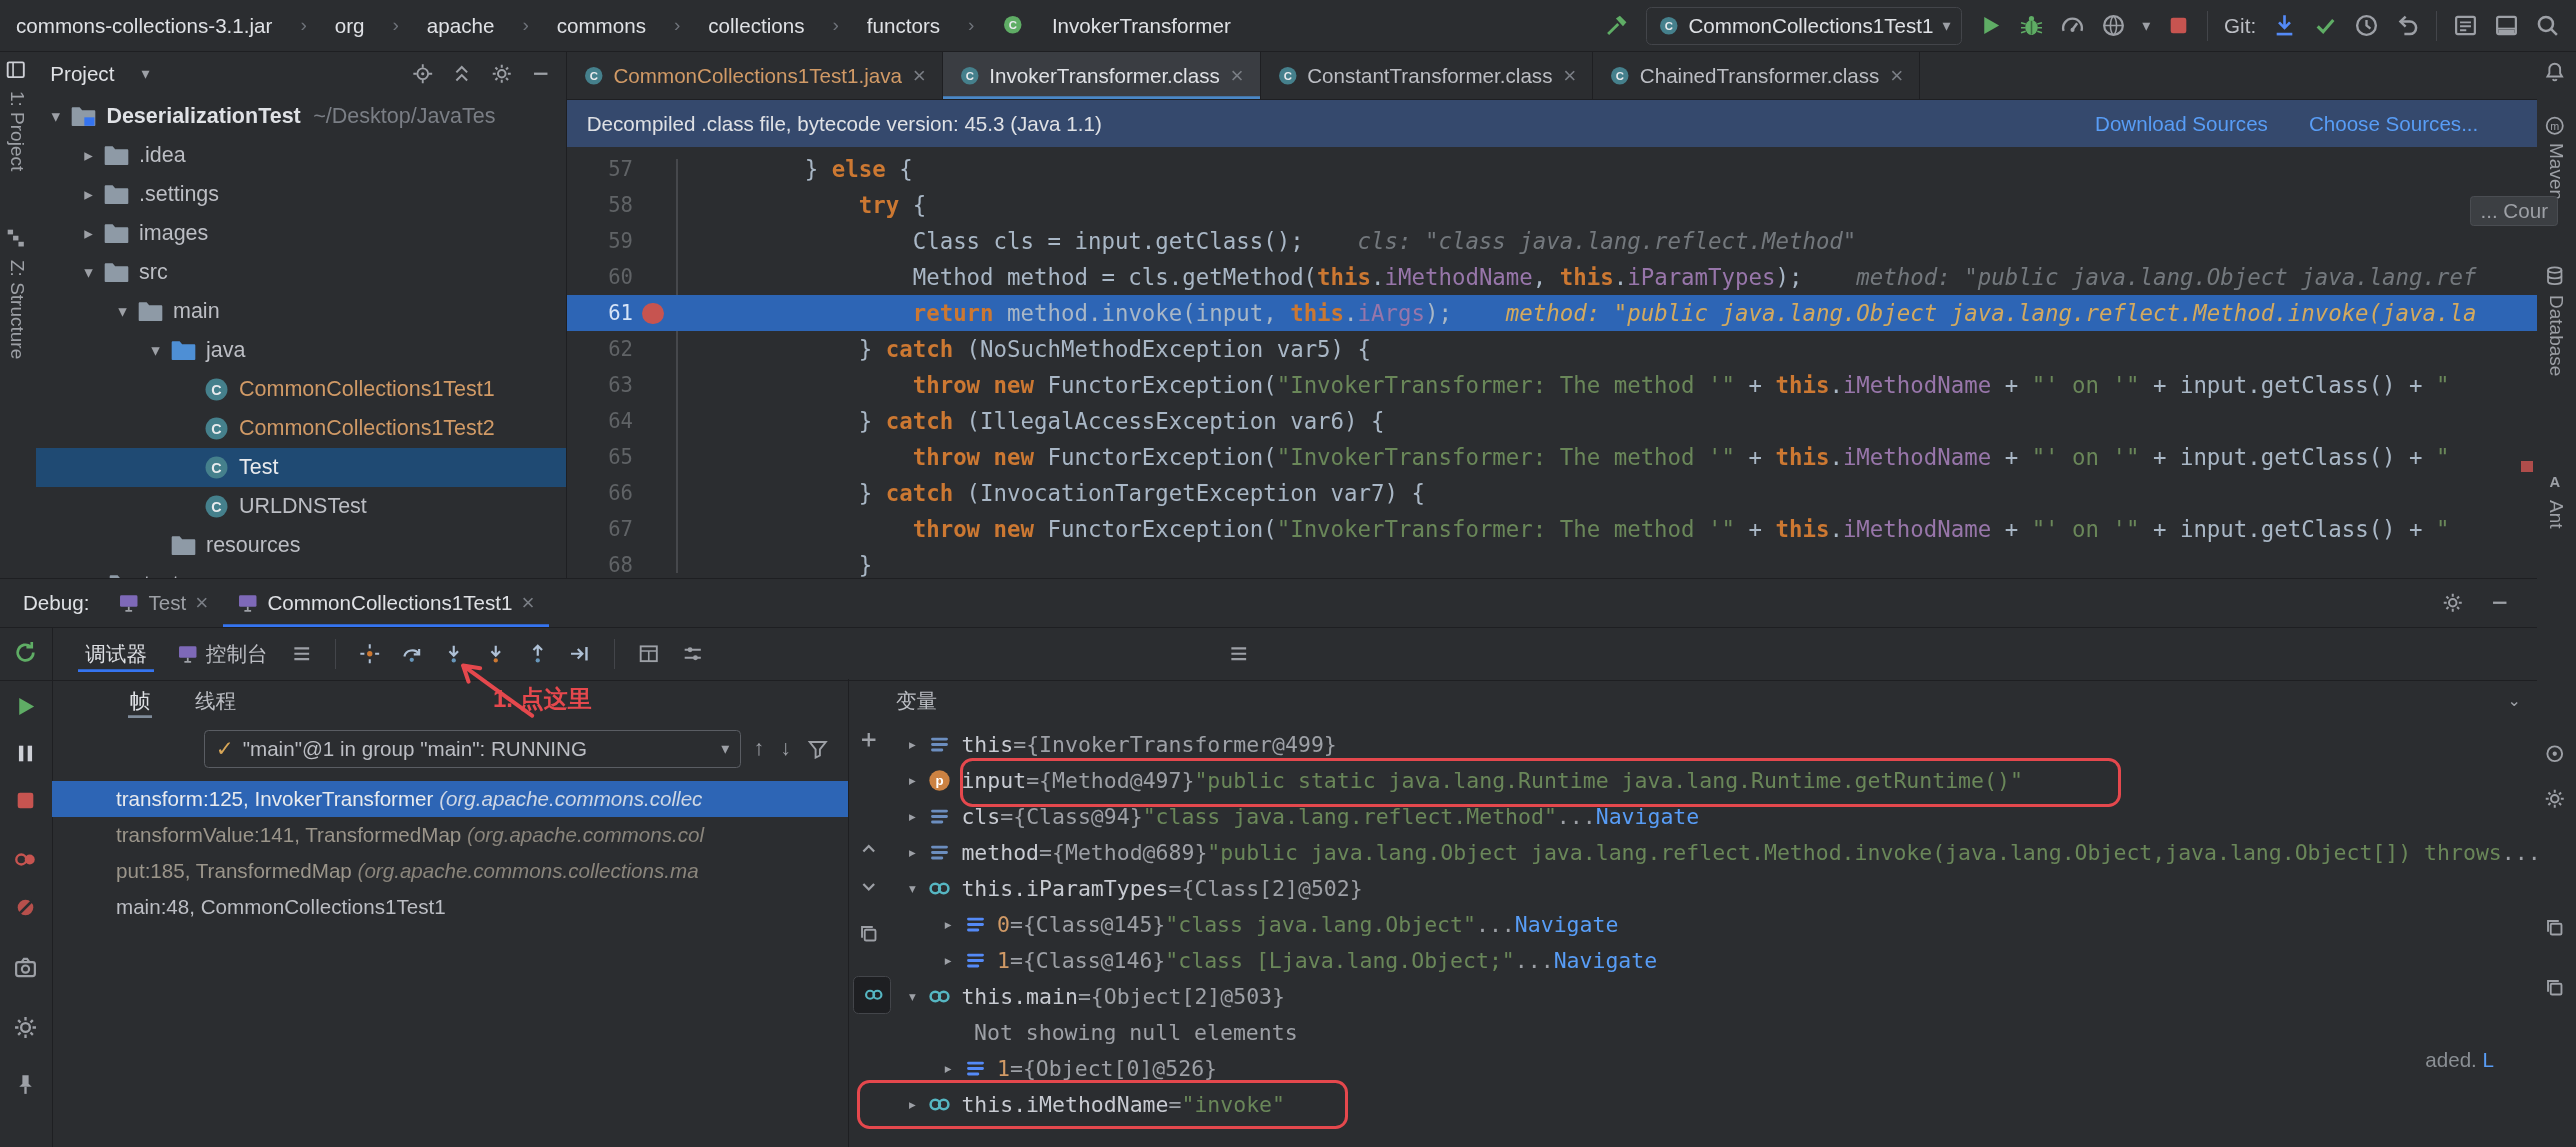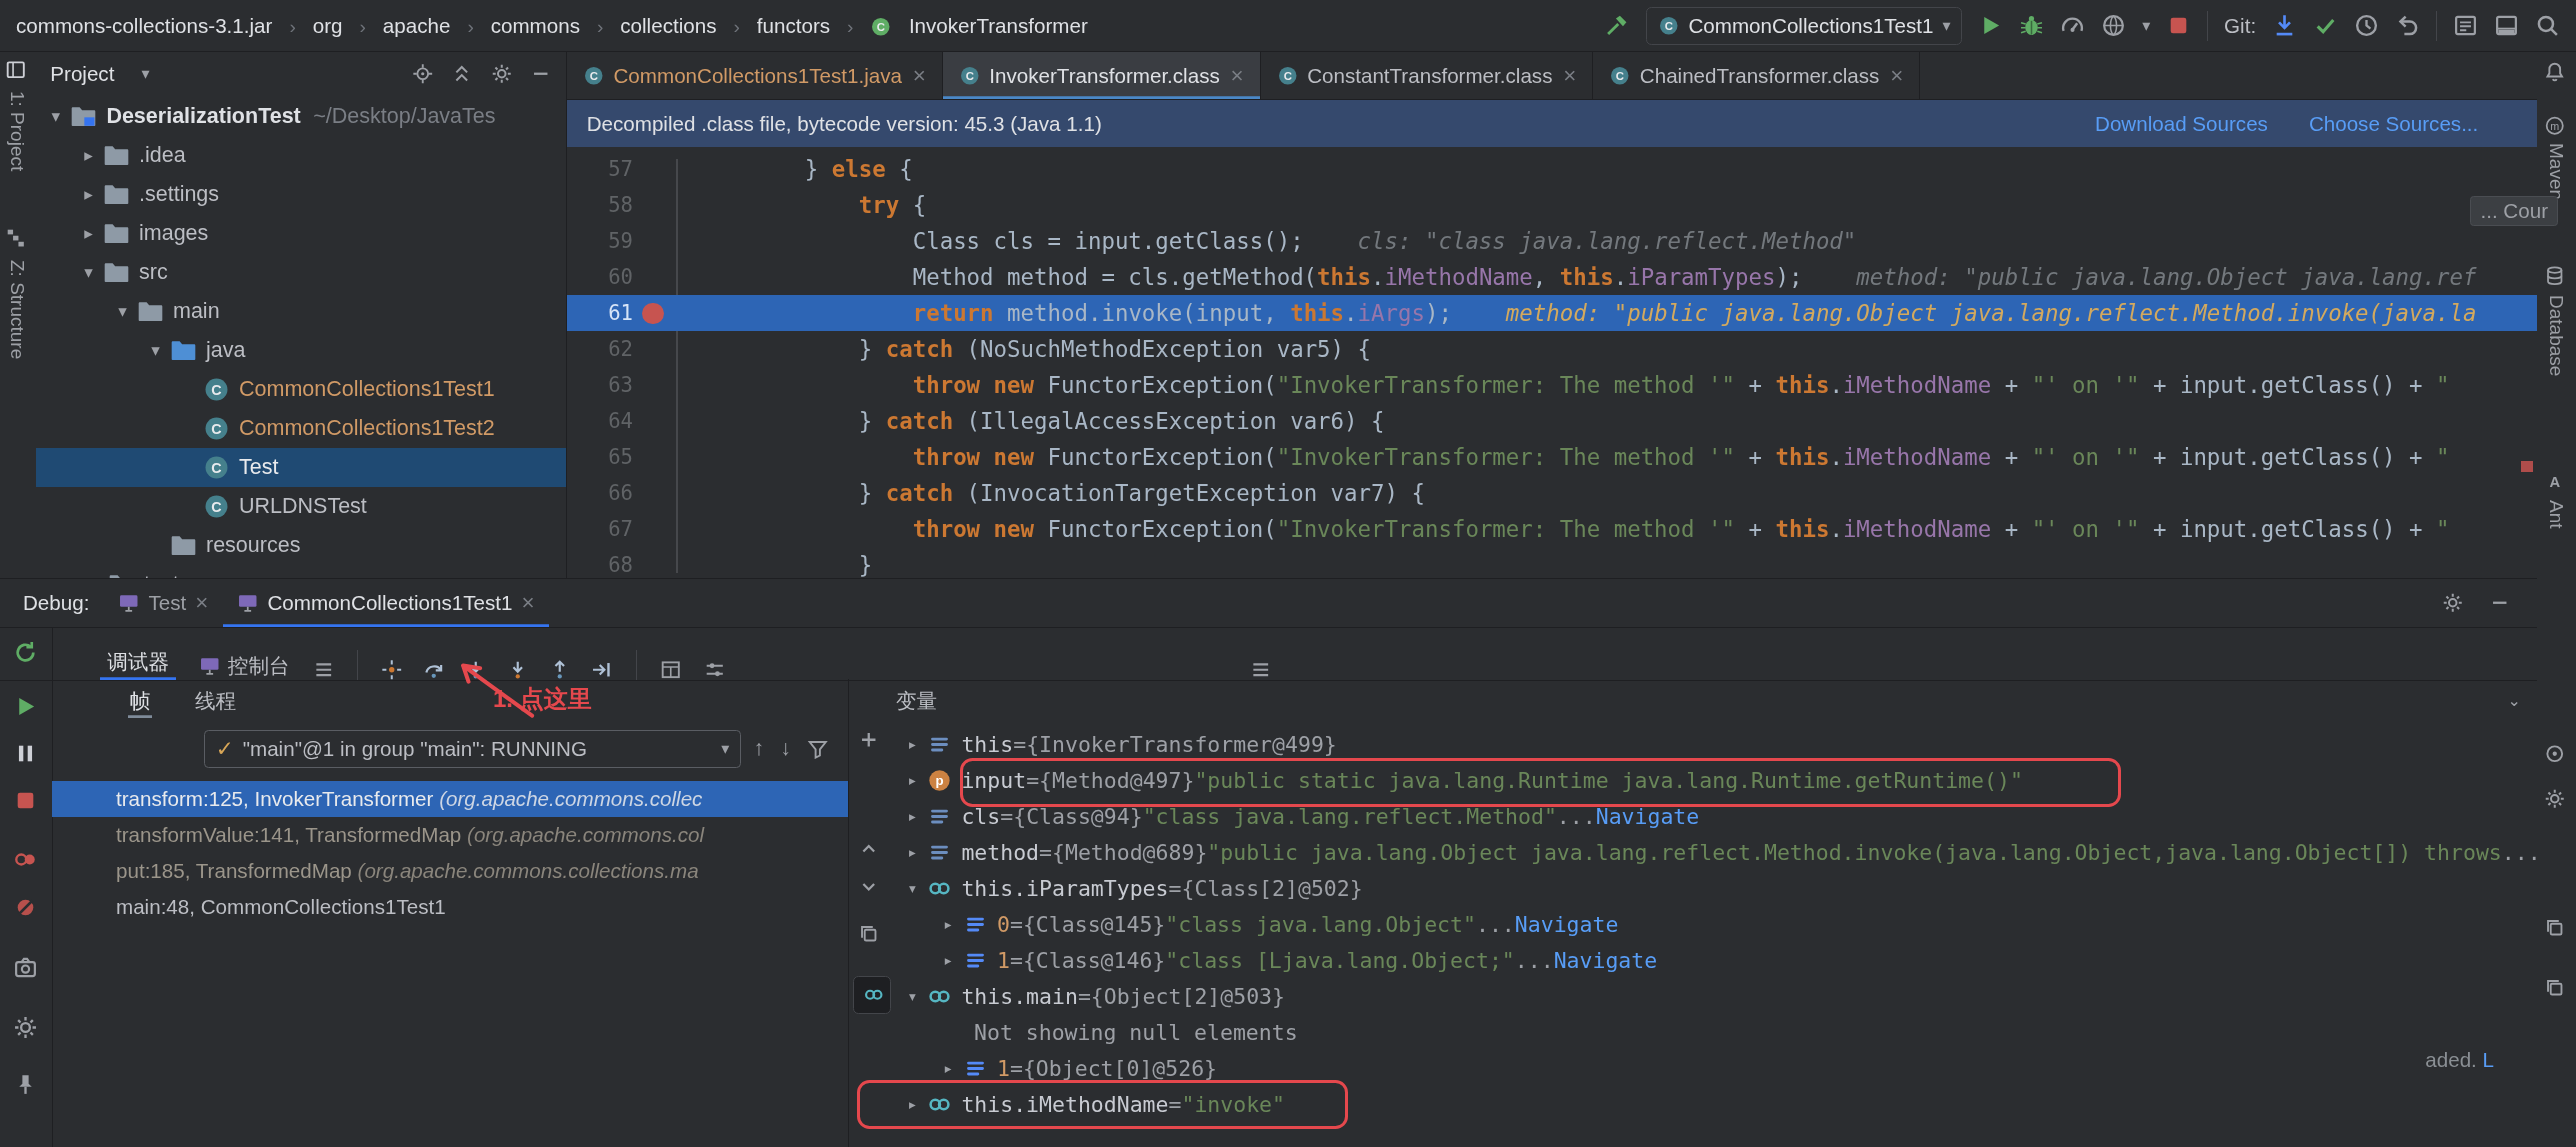--- a/index.html
+++ b/index.html
@@ -7,21 +7,21 @@
        font-family:"Liberation Sans",sans-serif;font-size:20.6px;overflow:hidden}
   .icon{display:inline-flex;width:25px;height:25px;flex:0 0 auto;align-items:center;justify-content:center}
   .icon svg{width:100%;height:100%}
   .icon.small{width:21.5px;height:21.5px}
   .chev{color:#9da0a6;font-size:16px}
   .sep-v{width:0.9px;height:30px;background:#43454a}
 
   
   .topbar{position:absolute;left:0;top:0;right:0;height:52px;display:flex;align-items:center;
           gap:12.5px;padding:0 16px;box-sizing:border-box;background:#2b2d30;border-bottom:0.9px solid #1e1f22}
-  .crumbs{display:flex;align-items:flex-end;gap:17px;color:#dfe1e5;white-space:nowrap}
+  .crumbs{display:flex;align-items:flex-start;gap:28px;color:#dfe1e5;white-space:nowrap}
   .crumb-sep{color:#6f737a;font-size:19px}
   .tb-right{margin-left:auto;display:flex;align-items:center;gap:16px}
   .runcombo{display:flex;align-items:center;gap:9px;border:0.9px solid #43454a;border-radius:5.4px;
             height:36px;padding:0 10.7px;color:#dfe1e5}
   .gitlabel{color:#bcbec4}
 
   
   .leftstrip{position:absolute;left:0;top:52px;width:36px;height:526px;border-right:0.9px solid #1e1f22;background:#2b2d30}
   .vtext{writing-mode:vertical-rl;font-size:19px;color:#9da0a6;position:absolute;left:6.3px;white-space:nowrap}
   .lstrip-icon{position:absolute;left:5.4px}
@@ -70,21 +70,21 @@
   .scrollmark{position:absolute;right:3.6px;top:315px;width:12.5px;height:10.7px;background:#C75450;opacity:.85}
 
   
   .debug{position:absolute;left:0;right:39px;top:578px;bottom:0;background:#2b2d30;border-top:0.9px solid #1e1f22}
   .dheader{height:48px;display:flex;align-items:stretch;padding-left:23px;border-bottom:0.9px solid #1e1f22}
   .dheader .dlabel{display:flex;align-items:center;color:#dfe1e5;margin-right:14.3px}
   .dtab{display:flex;align-items:center;gap:9px;padding:0 14.3px;color:#9da0a6;white-space:nowrap}
   .dtab.active{box-shadow:inset 0 -2.7px 0 #3574F0;color:#dfe1e5}
   .dtab .x{color:#7a7e85;font-size:22.4px}
   .dheader-right{margin-left:auto;display:flex;align-items:center;gap:25px;padding-right:27px}
-  .dtoolbar{height:52px;display:flex;align-items:flex-end;gap:23px;padding-left:100px;border-bottom:0.9px solid #1e1f22}
+  .dtoolbar{height:52px;display:flex;align-items:center;gap:23px;padding-left:78px;border-bottom:0.9px solid #1e1f22}
   .ttab{padding:3.6px 7.2px;color:#bcbec4}
   .ttab.active{box-shadow:inset 0 -2.7px 0 #3574F0;color:#dfe1e5}
   .ttab-ico{display:flex;align-items:center;gap:7.2px;color:#bcbec4}
   .dstrip{position:absolute;left:0;top:48px;width:52px;bottom:0;border-right:0.9px solid #1e1f22}
   .dstrip .icon{position:absolute;left:13.4px}
 
   .frames{position:absolute;left:52px;top:100px;width:797px;bottom:0;border-right:0.9px solid #1e1f22;box-sizing:border-box}
   .fsub{height:43px;display:flex;align-items:center;padding-left:76px;gap:41px}
   .fstab{padding:3.6px 1.8px;color:#bcbec4}
   .fstab.active{box-shadow:inset 0 -2.7px 0 #7f8b99;color:#dfe1e5}

